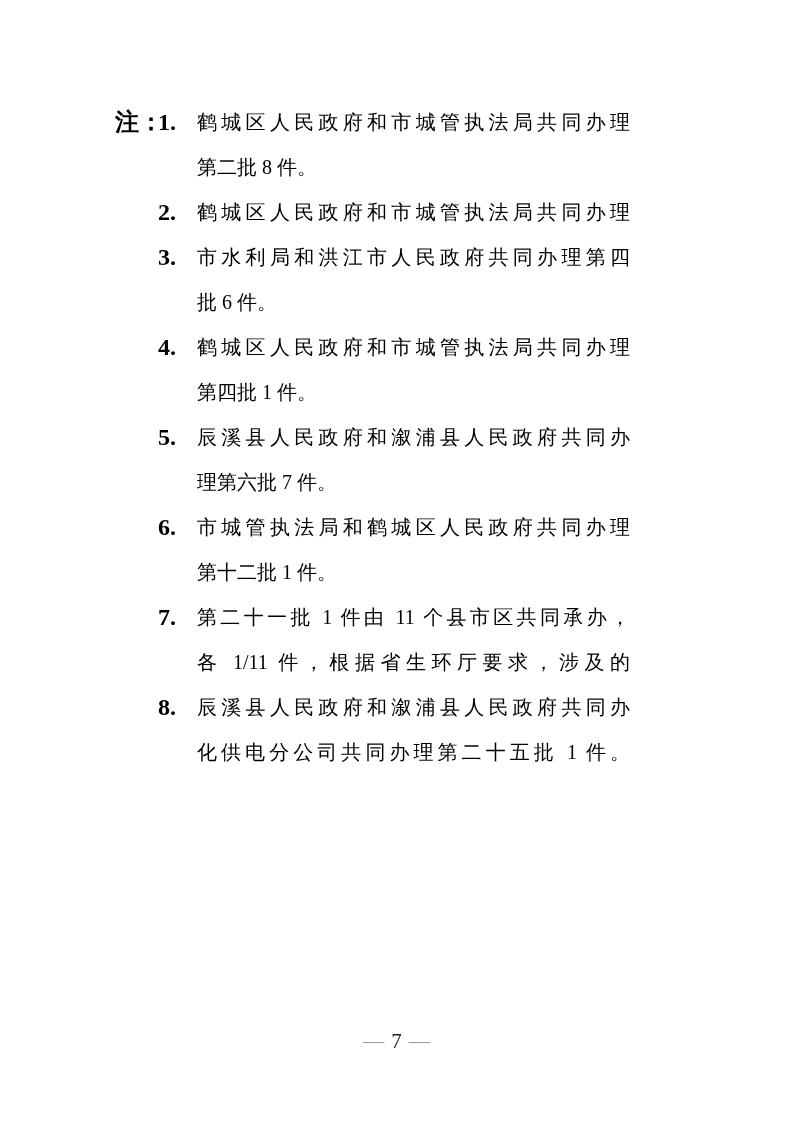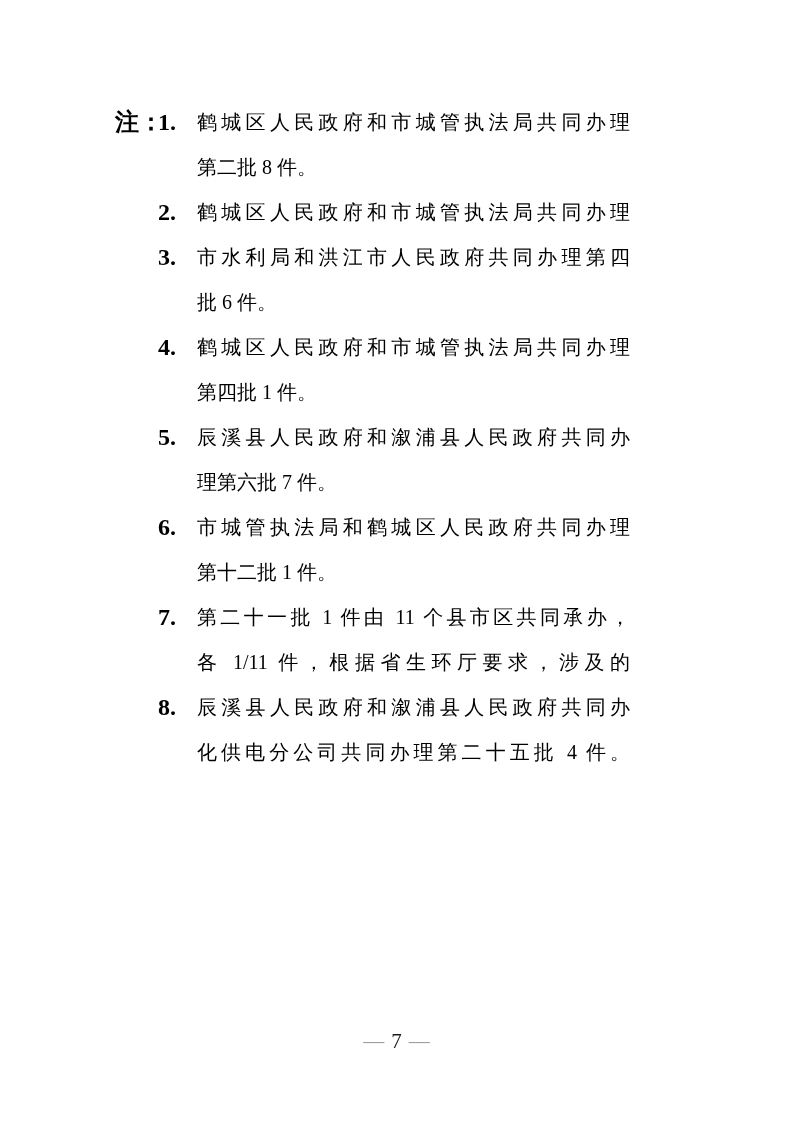--- a/index.html
+++ b/index.html
@@ -139,21 +139,21 @@
         <div class="item-lines">
           <div class="item-line full">第二十一批 1 件由 11 个县市区共同承办，</div>
           <div class="item-line full">各 1/11 件，根据省生环厅要求，涉及的</div>
         </div>
       </div>
 
       <div class="note-item">
         <div class="item-number">8.</div>
         <div class="item-lines">
           <div class="item-line full">辰溪县人民政府和溆浦县人民政府共同办</div>
-          <div class="item-line full">化供电分公司共同办理第二十五批 4 件。</div>
+          <div class="item-line full">化供电分公司共同办理第二十五批 1 件。</div>
         </div>
       </div>
 
     </div>
   </div>
 
   <div class="page-footer">
     <span class="footer-dash">—</span><span class="footer-pagenum">7</span><span class="footer-dash">—</span>
   </div>
 

